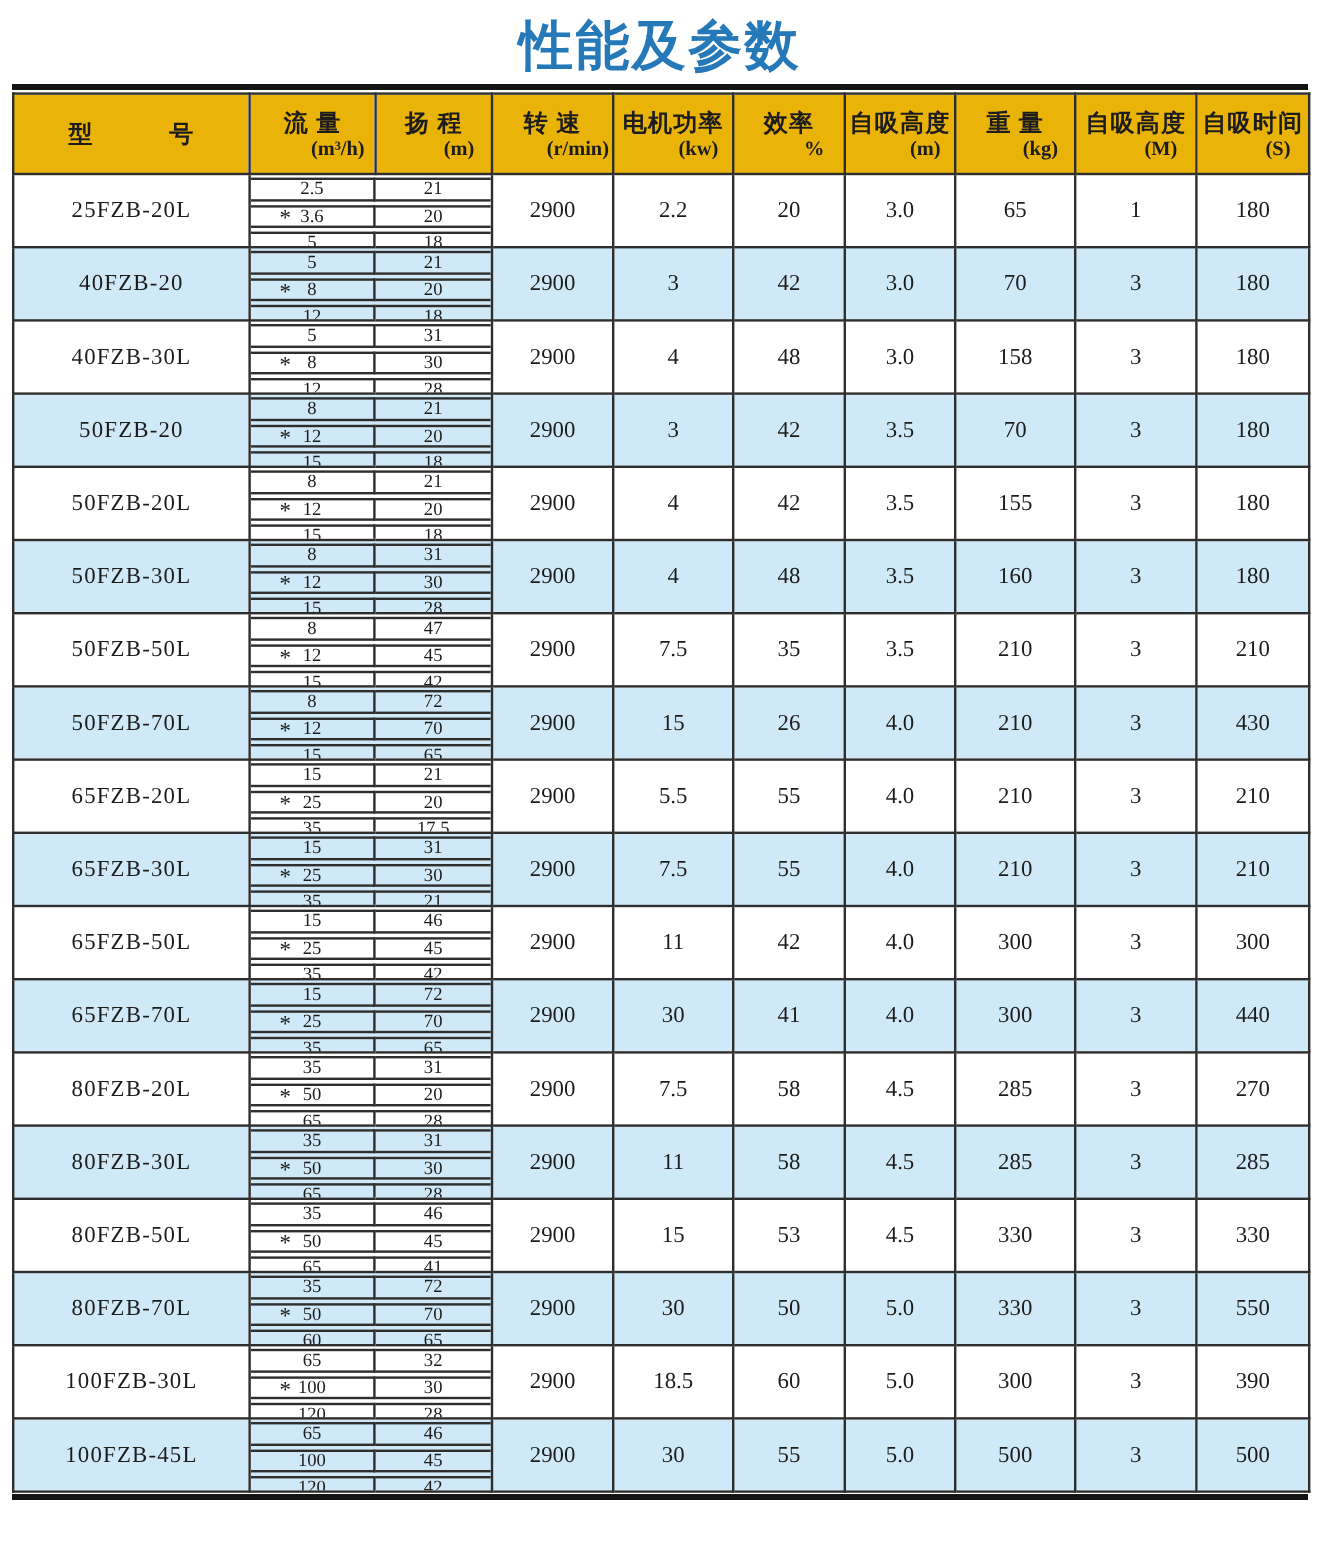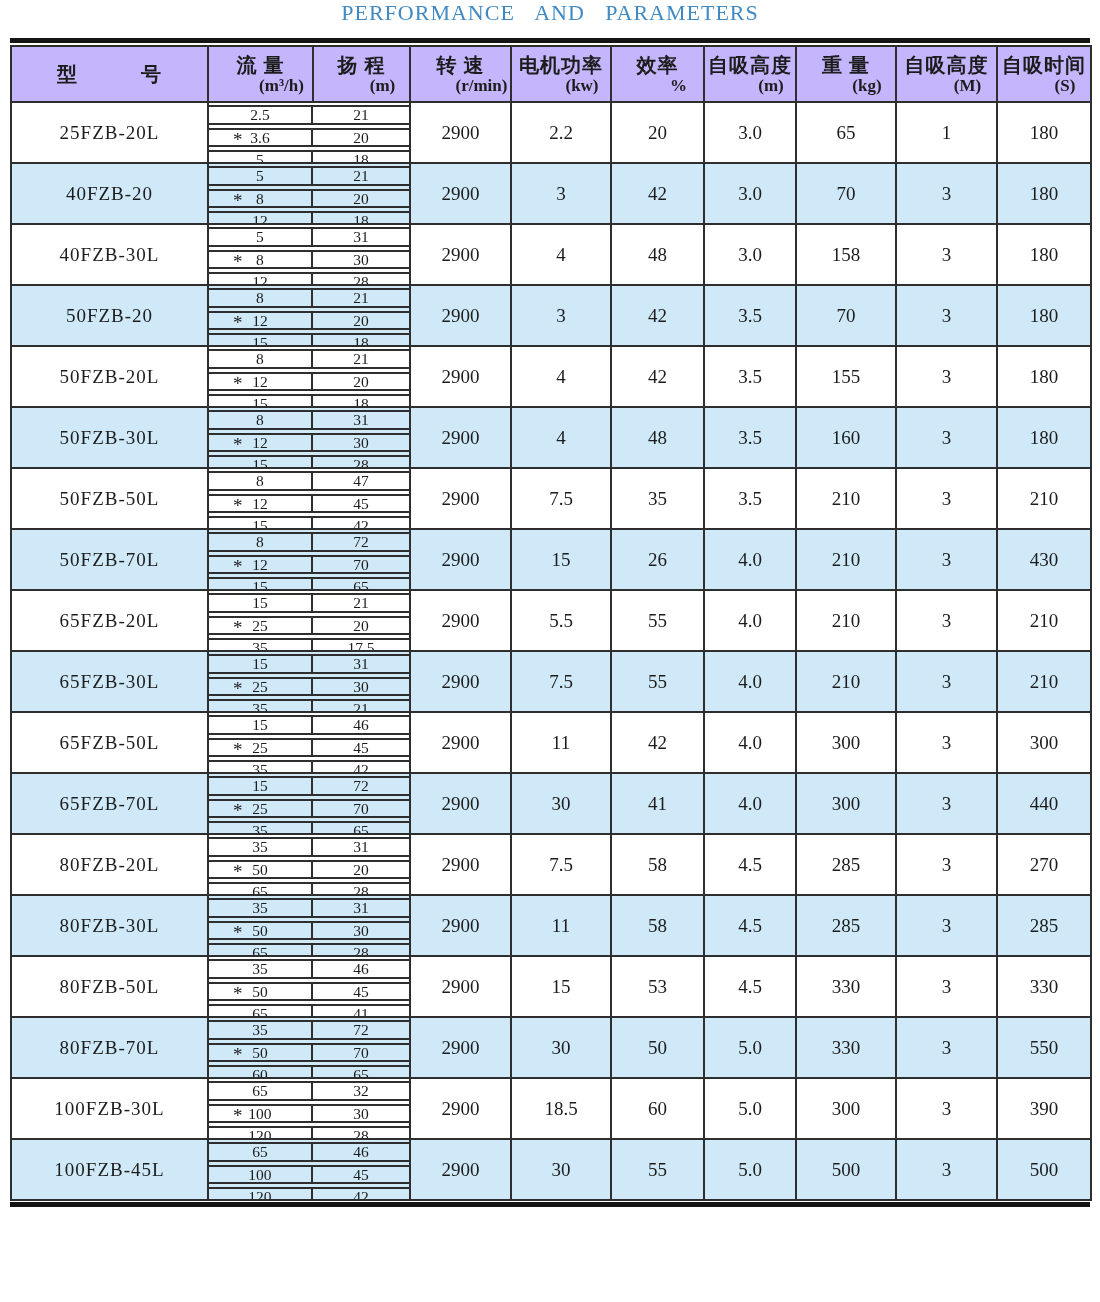--- a/index.html
+++ b/index.html
@@ -39,21 +39,21 @@
     table-layout:fixed;
     width:100%;
   }
   table.params th, table.params td {
     border:2px solid #2e2e2e;
     text-align:center;
     vertical-align:middle;
     padding:0;
     overflow:hidden;
   }
-  thead tr { height:56px; background:#c4b5fd; }
+  thead tr { height:67px; background:#eab308; }
   tbody tr { height:61px; background:#ffffff; }
   tbody tr.alt { background:#cfe9f8; }
   .h-main { font-size:20px; line-height:1.2; letter-spacing:1px; }
   .h-sub  { font-size:17px; line-height:1.05;padding-left:42px; }
   td.model-cell { font-size:19px; letter-spacing:1px;margin-top:16px; }
   td.num-cell   { font-size:19px; }
   td.fh-cell { padding:0; }
   .subgrid {
     display:grid;
     grid-template-columns:105fr 97fr;
@@ -79,21 +79,21 @@
     left:24px;
     top:50%;
     transform:translateY(-38%);
     font-size:19px;
   }
 </style>
 </head>
 <body>
 
 <div>
-  <div class="page-subtitle">PERFORMANCE AND PARAMETERS</div>
+  <h1 class="page-title">性能及参数</h1>
 
   <div class="table-wrap">
     <table class="params">
       <colgroup>
         <col style="width:197px">
           <col style="width:105px">
           <col style="width:97px">
         <col style="width:101px">
           <col style="width:100px">
           <col style="width:93px">

